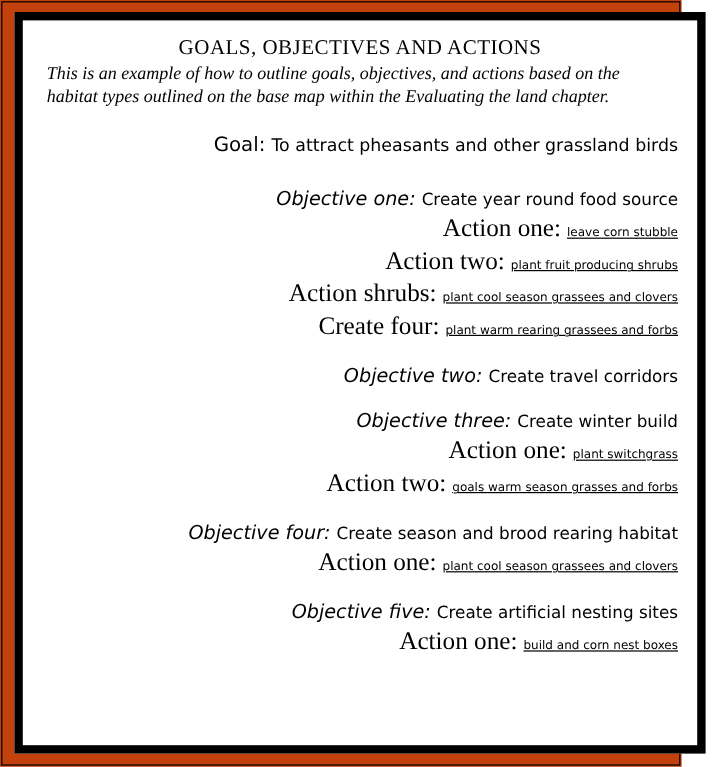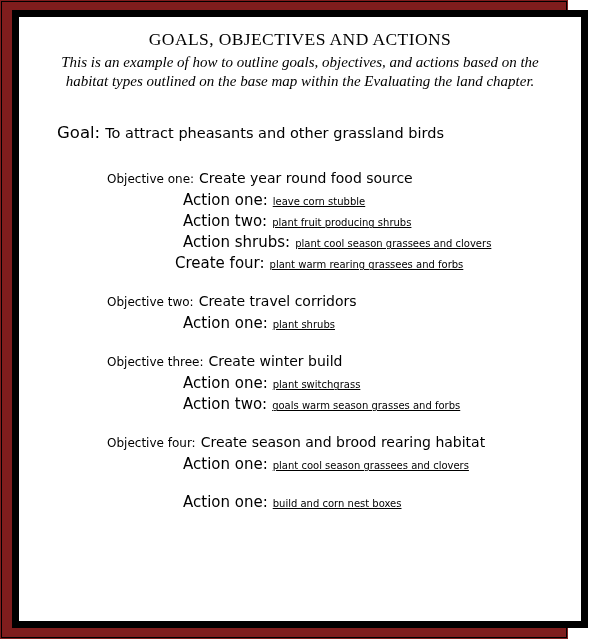--- a/index.html
+++ b/index.html
@@ -10,21 +10,21 @@
   body {
     width: 600px;
     height: 639px;
     font-family: "DejaVu Sans", sans-serif;
     overflow: hidden;
   }
   .page {
     position: relative;
     width: 568px;
     height: 639px;
-    background: #7f1d1d;
+    background: #c2410c;
     box-sizing: border-box;
   }
   
   .outer-frame {
     position: absolute;
     left: 1px;
     top: 1px;
     right: 1px;
     bottom: 1px;
     border: 1px solid #000000;
@@ -57,26 +57,27 @@
     letter-spacing: 0.4px;
     color: #000000;
     margin: 4px 0 3px 0;
     white-space: nowrap;
   }
   .doc-subtitle {
     font-family: "Liberation Serif", serif;
     font-style: italic;
     font-size: 15px;
     line-height: 1.28;
-    text-align: center;
+    text-align: left;
     color: #000000;
     margin: 0 4px 0 4px;
   }
   .body-block {
-    margin-top: 32px;
+    margin-top: 20px;
+    text-align: right;
   }
   .goal-line {
     margin-left: 22px;
     margin-bottom: 26px;
     white-space: nowrap;
   }
   .lbl {
     font-family: "DejaVu Sans", sans-serif;
     color: #000000;
   }
@@ -88,31 +89,33 @@
   }
   .obj-group {
     margin-bottom: 19px;
   }
   .obj-line {
     margin-left: 72px;
     margin-bottom: 3px;
     white-space: nowrap;
   }
   .obj-lbl {
-    font-size: 12px;
+    font-size: 16px;
+    font-style: italic;
   }
   .obj-txt {
     font-size: 14px;
   }
   .act-line {
     margin-bottom: 2px;
     white-space: nowrap;
   }
   .act-lbl {
-    font-size: 15px;
+    font-size: 21px;
+    font-family: Liberation Serif, serif;
   }
   .act-txt {
     font-size: 10px;
     text-decoration: underline;
   }
   .sp { display: inline-block; width: 5px; }
 </style>
 </head>
 <body>
 
@@ -133,32 +136,32 @@
         <div id="objectives">
             <div class="obj-group">
               <div class="obj-line" style="margin-left: 72px;"><span class="lbl obj-lbl">Objective one:</span><span class="sp"></span><span class="lbl obj-txt">Create year round food source</span></div>
               <div class="act-line" style="margin-left: 148px;"><span class="lbl act-lbl">Action one:</span><span class="sp"></span><span class="lbl act-txt">leave corn stubble</span></div>
               <div class="act-line" style="margin-left: 148px;"><span class="lbl act-lbl">Action two:</span><span class="sp"></span><span class="lbl act-txt">plant fruit producing shrubs</span></div>
               <div class="act-line" style="margin-left: 148px;"><span class="lbl act-lbl">Action shrubs:</span><span class="sp"></span><span class="lbl act-txt">plant cool season grassees and clovers</span></div>
               <div class="act-line" style="margin-left: 140px;"><span class="lbl act-lbl">Create four:</span><span class="sp"></span><span class="lbl act-txt">plant warm rearing grassees and forbs</span></div>
             </div>
             <div class="obj-group">
               <div class="obj-line" style="margin-left: 72px;"><span class="lbl obj-lbl">Objective two:</span><span class="sp"></span><span class="lbl obj-txt">Create travel corridors</span></div>
-              <div class="act-line" style="margin-left: 148px;"><span class="lbl act-lbl">Action one:</span><span class="sp"></span><span class="lbl act-txt">plant shrubs</span></div>
             </div>
             <div class="obj-group">
               <div class="obj-line" style="margin-left: 72px;"><span class="lbl obj-lbl">Objective three:</span><span class="sp"></span><span class="lbl obj-txt">Create winter build</span></div>
               <div class="act-line" style="margin-left: 148px;"><span class="lbl act-lbl">Action one:</span><span class="sp"></span><span class="lbl act-txt">plant switchgrass</span></div>
               <div class="act-line" style="margin-left: 148px;"><span class="lbl act-lbl">Action two:</span><span class="sp"></span><span class="lbl act-txt">goals warm season grasses and forbs</span></div>
             </div>
             <div class="obj-group">
               <div class="obj-line" style="margin-left: 72px;"><span class="lbl obj-lbl">Objective four:</span><span class="sp"></span><span class="lbl obj-txt">Create season and brood rearing habitat</span></div>
               <div class="act-line" style="margin-left: 148px;"><span class="lbl act-lbl">Action one:</span><span class="sp"></span><span class="lbl act-txt">plant cool season grassees and clovers</span></div>
             </div>
             <div class="obj-group">
+              <div class="obj-line" style="margin-left: 72px;"><span class="lbl obj-lbl">Objective five:</span><span class="sp"></span><span class="lbl obj-txt">Create artificial nesting sites</span></div>
               <div class="act-line" style="margin-left: 148px;"><span class="lbl act-lbl">Action one:</span><span class="sp"></span><span class="lbl act-txt">build and corn nest boxes</span></div>
             </div>
           </div>
 
       </div>
     </div>
   </div>
 </div>
 
 </body></html>

